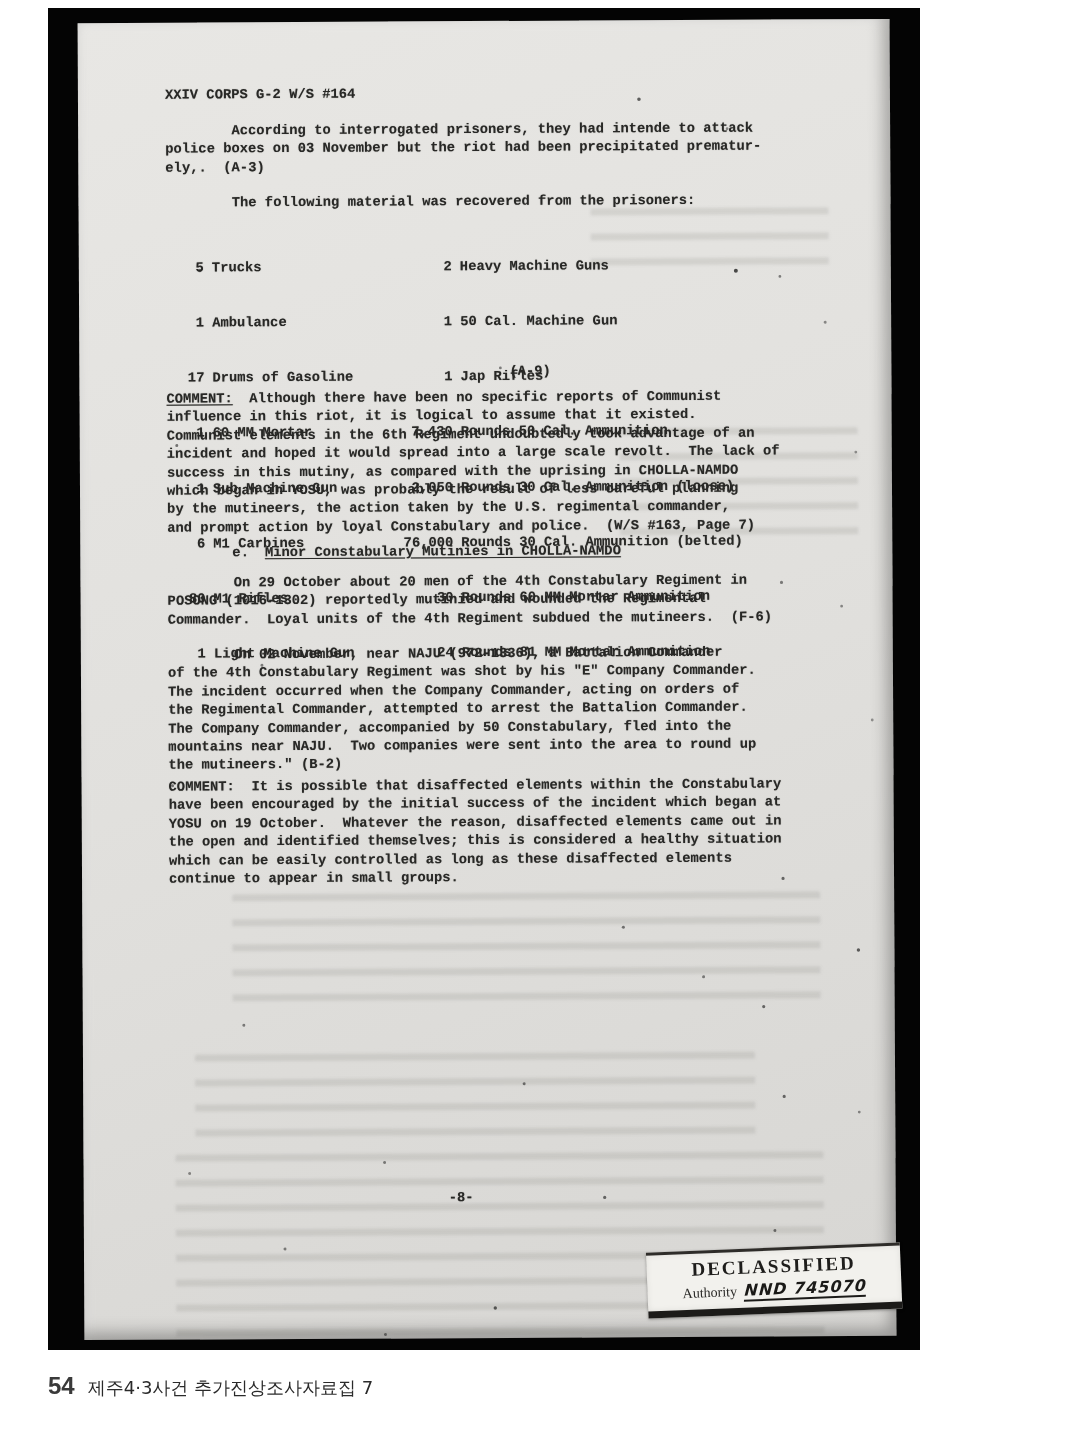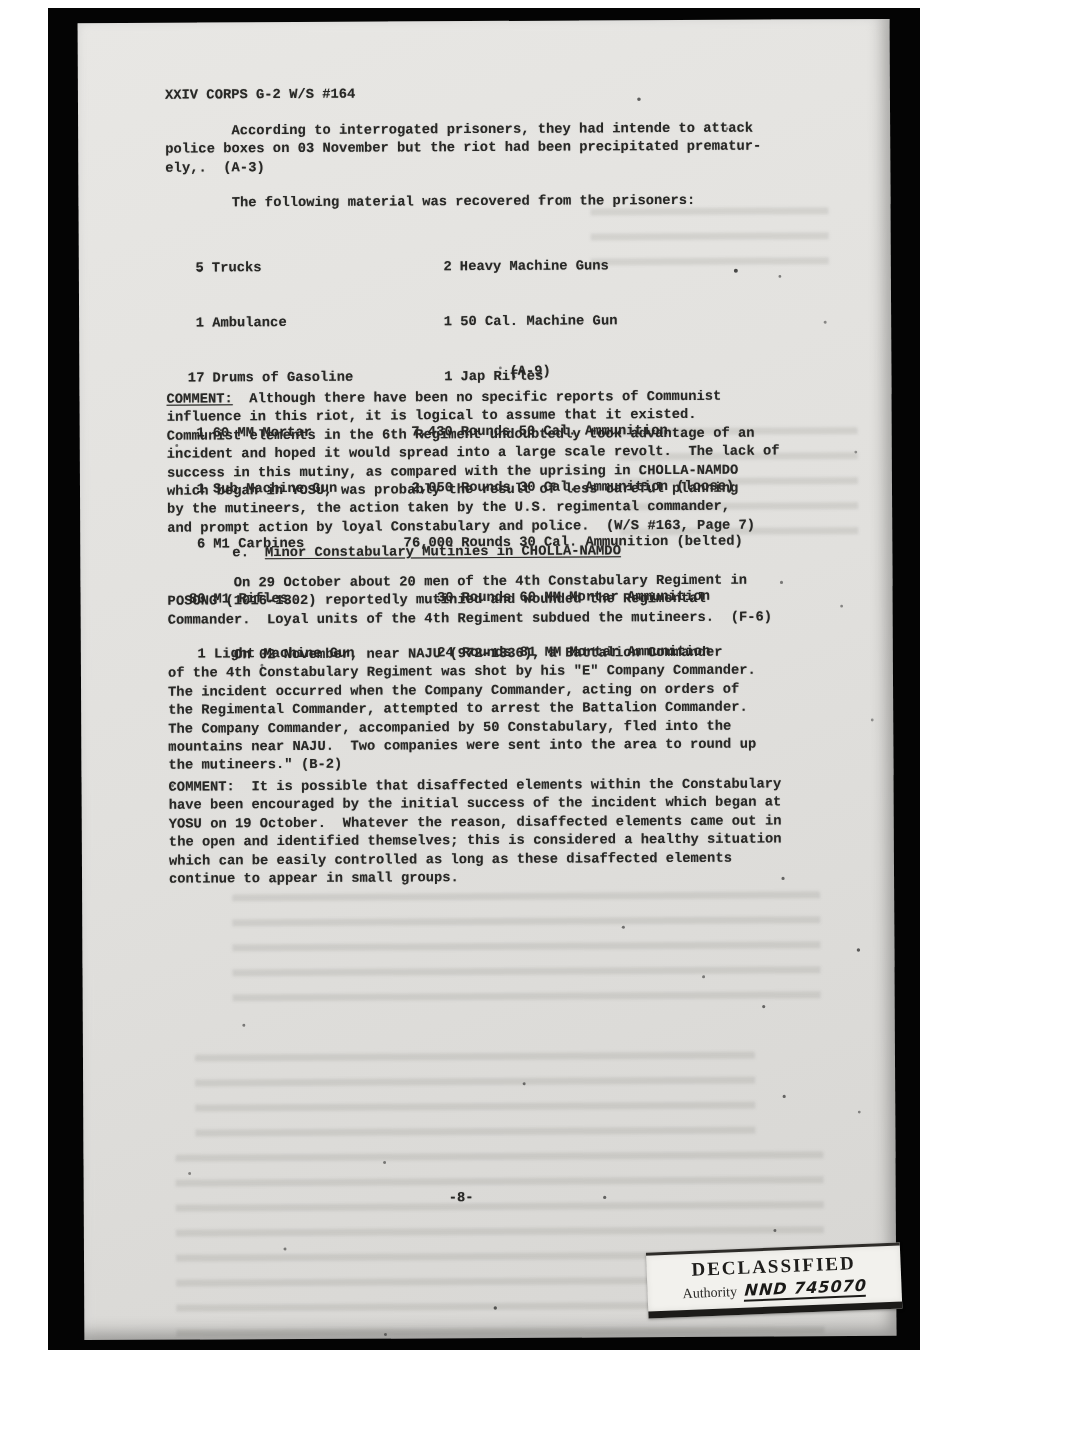--- a/index.html
+++ b/index.html
@@ -171,13 +171,17 @@
         <div class="stamp-title">DECLASSIFIED</div>
         <div class="stamp-line">
           <span class="stamp-auth">Authority</span>
           <span class="stamp-value">NND 745070</span>
         </div>
       </div>
 
     </div>
   </div>
 
+  <div class="caption">
+    <span class="caption-num">54</span>
+    <span class="caption-text">제주4·3사건 추가진상조사자료집 7</span>
+  </div>
 </div>
 
 </body></html>

